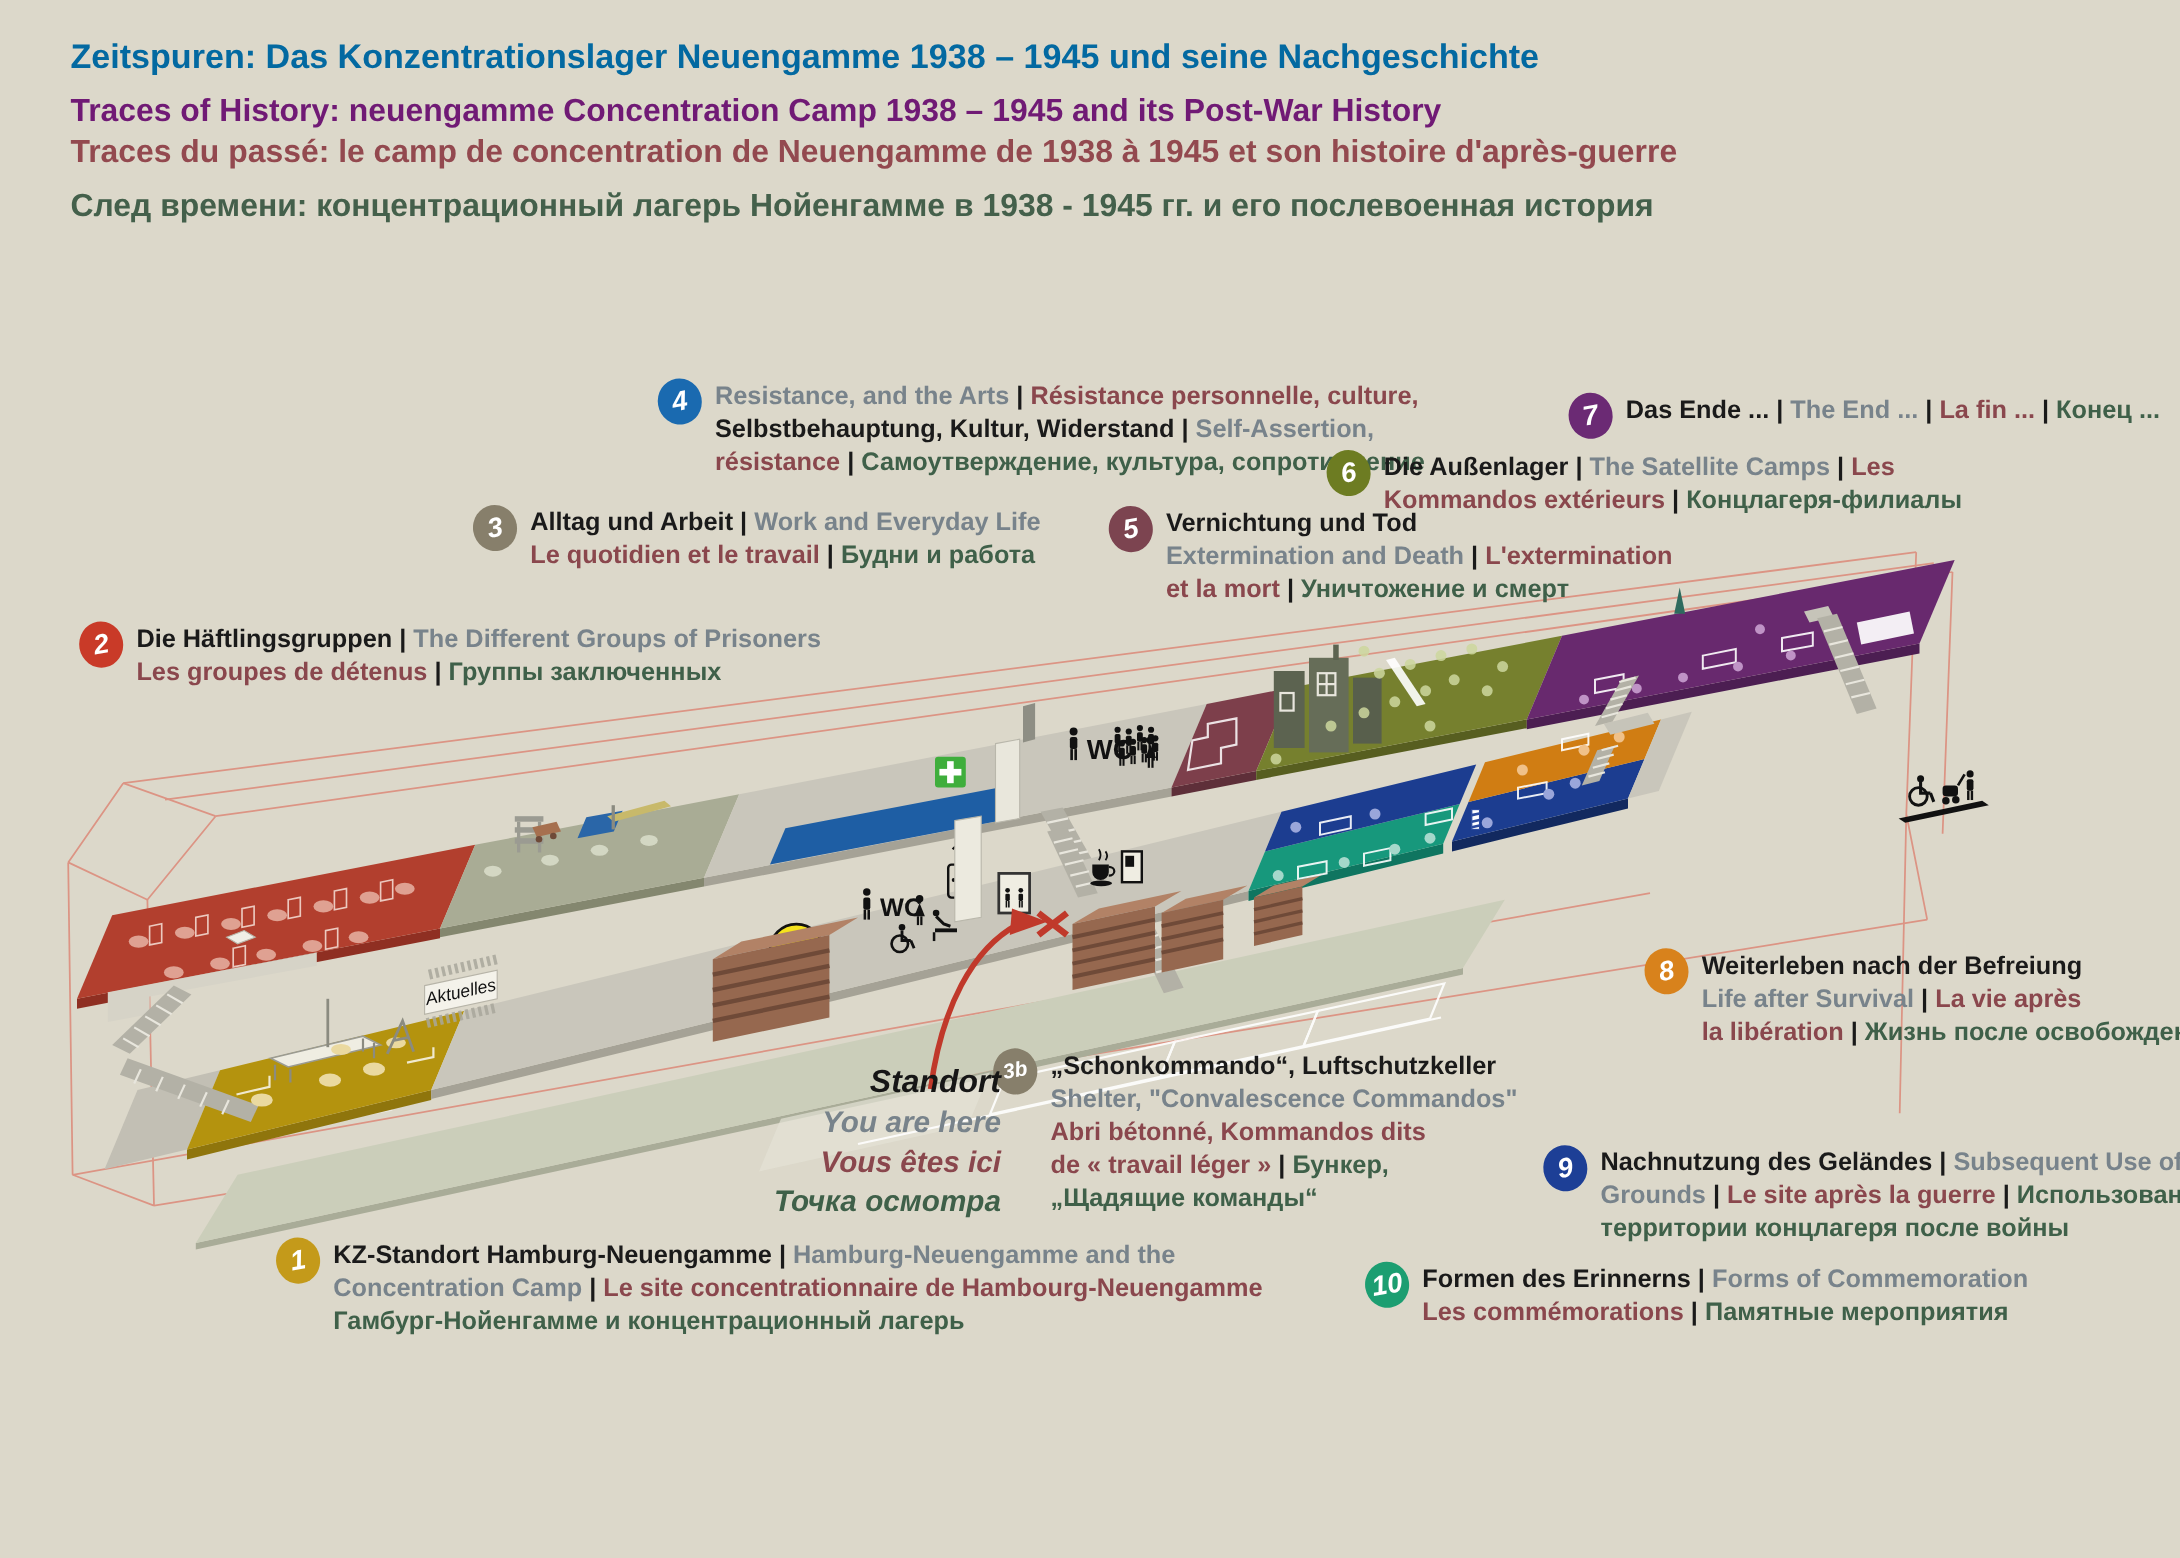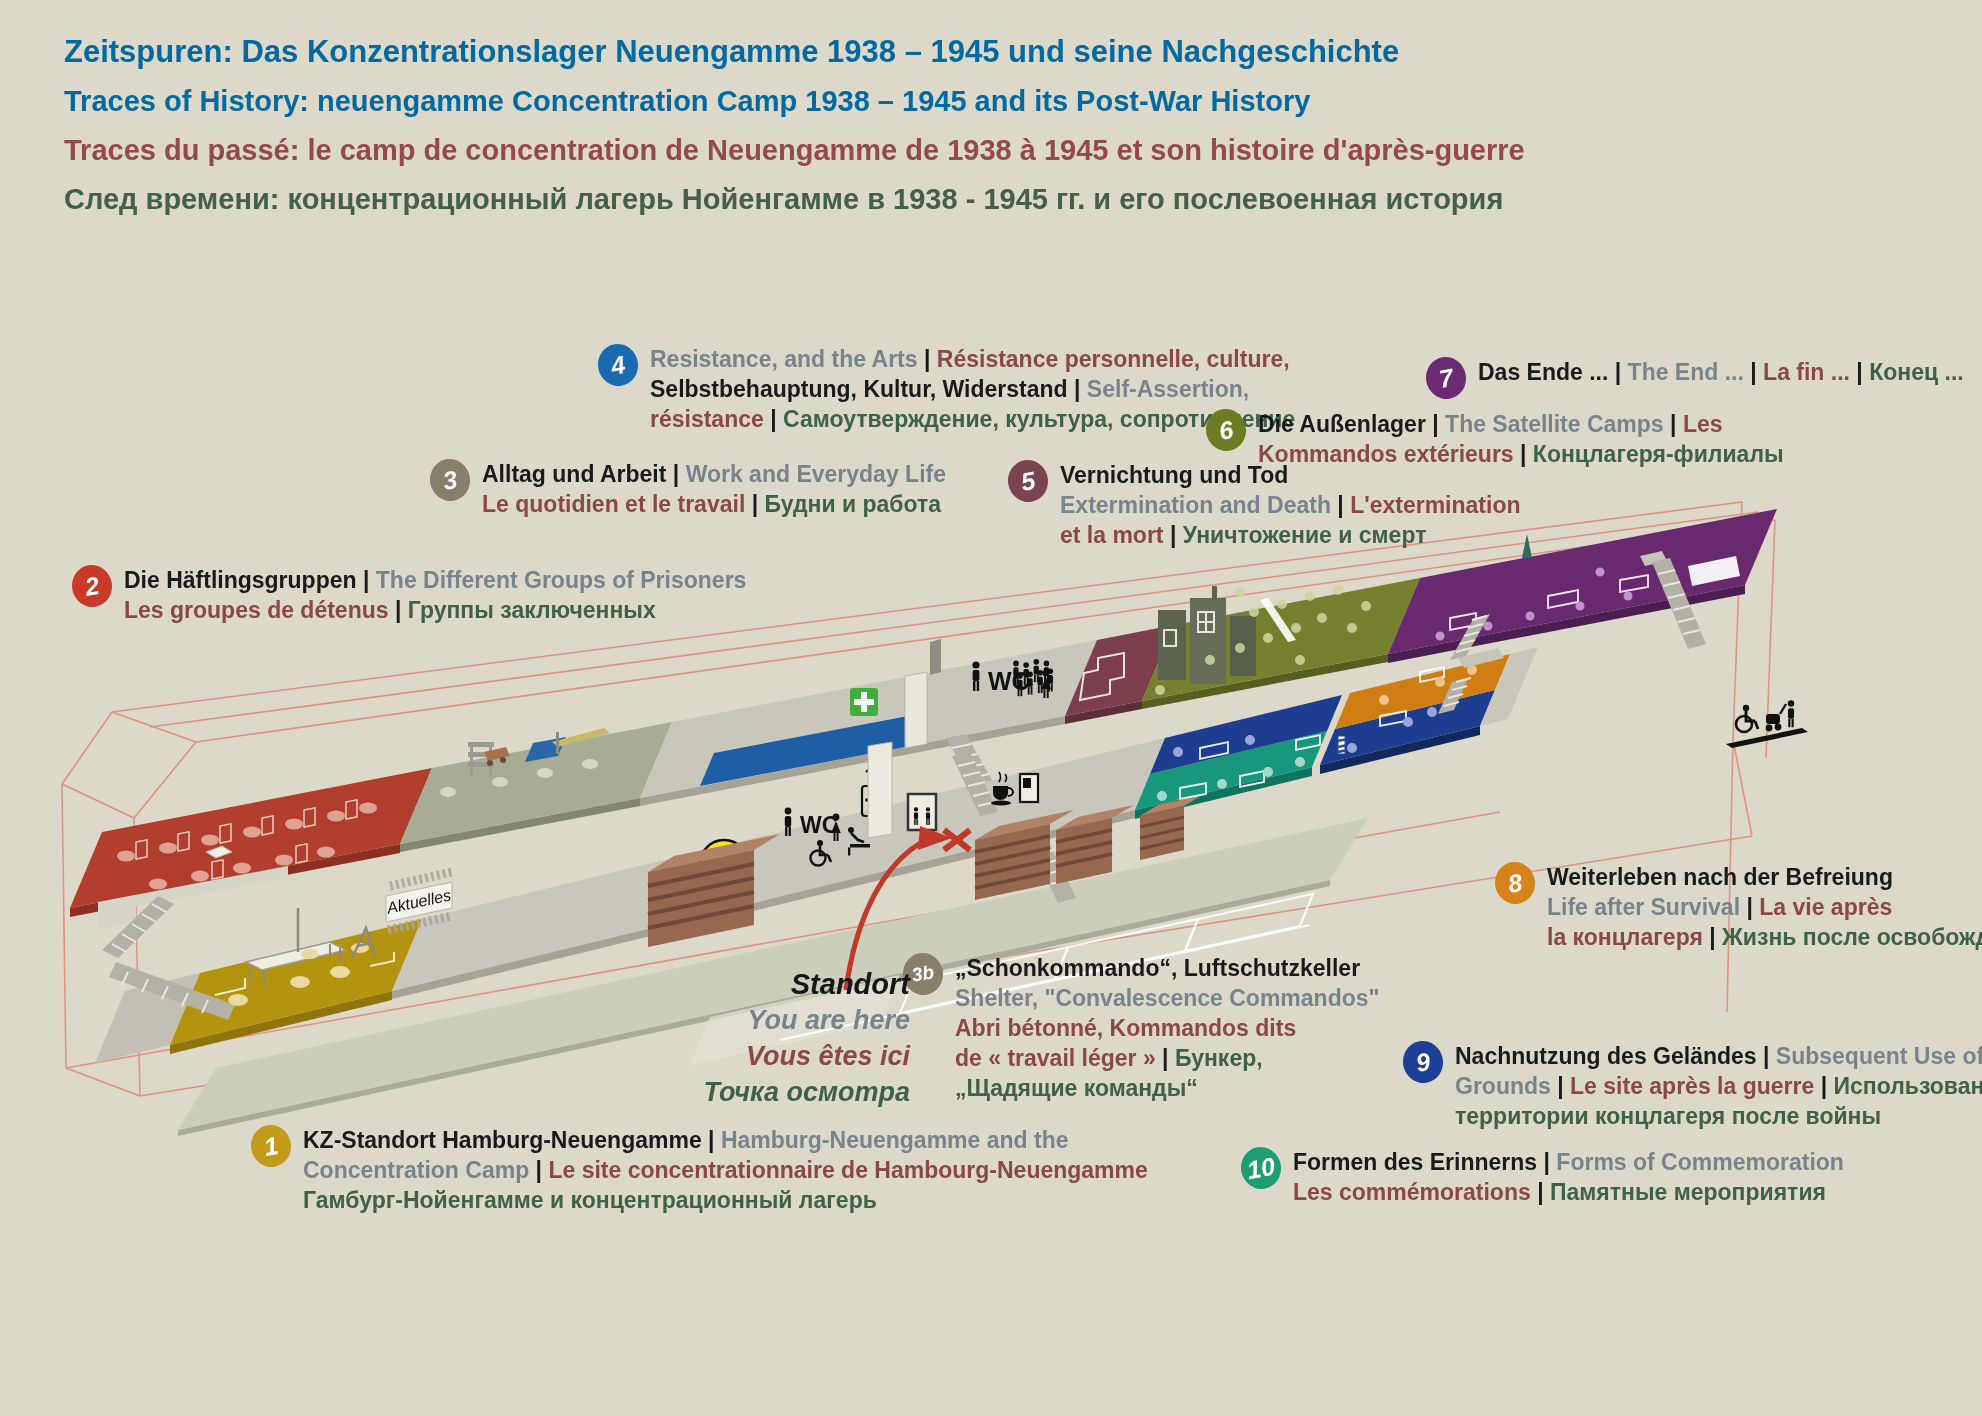--- a/index.html
+++ b/index.html
@@ -5,21 +5,21 @@
   html,body{margin:0;padding:0;}
   body{
     width:1982px;height:1416px;position:relative;overflow:hidden;
     background:#dcd8ca;
     font-family:"Liberation Sans", sans-serif;
   }
   
   .titles{position:absolute;left:64px;top:34px;}
   .title-line{font-weight:bold;white-space:nowrap;}
   .t-de{font-size:31px;color:#0369a1;margin-bottom:15px;}
-  .t-en{font-size:29px;color:#0369a1;margin-bottom:16px;}
+  .t-en{font-size:29px;color:#701a75;margin-bottom:4px;}
   .t-fr{font-size:29px;color:#93494f;margin-bottom:16px;}
   .t-ru{font-size:29px;color:#44604b;}
   
   .legend{position:absolute;display:flex;align-items:flex-start;gap:12px;}
   .badge{
     flex:0 0 auto;width:40px;height:42px;border-radius:50%;
     display:flex;align-items:center;justify-content:center;
     color:#fff;font-weight:bold;font-style:italic;font-size:25px;
     transform:rotate(-10deg);
   }
@@ -565,21 +565,21 @@
       <div><span class="seg-de">Die Häftlingsgruppen</span><span class="seg-sep"> | </span><span class="seg-en">The Different Groups of Prisoners</span></div>
       <div><span class="seg-fr">Les groupes de détenus</span><span class="seg-sep"> | </span><span class="seg-ru">Группы заключенных</span></div>
     </div>
 </div>
 
 <div class="legend" style="left:1495px;top:862px;">
   <span class="badge" style="background-color: rgb(216, 130, 28);">8</span>
   <div class="ltext">
       <div><span class="seg-de">Weiterleben nach der Befreiung</span></div>
       <div><span class="seg-en">Life after Survival</span><span class="seg-sep"> | </span><span class="seg-fr">La vie après</span></div>
-      <div><span class="seg-fr">la концлагеря</span><span class="seg-sep"> | </span><span class="seg-ru">Жизнь после освобождения</span></div>
+      <div><span class="seg-fr">la libération</span><span class="seg-sep"> | </span><span class="seg-ru">Жизнь после освобождения</span></div>
     </div>
 </div>
 
 <div class="legend" style="left:903px;top:953px;">
   <span class="badge small" style="background-color: rgb(135, 127, 107);">3b</span>
   <div class="ltext">
       <div><span class="seg-de">„Schonkommando“, Luftschutzkeller</span></div>
       <div><span class="seg-en">Shelter, "Convalescence Commandos"</span></div>
       <div><span class="seg-fr">Abri bétonné, Kommandos dits</span></div>
       <div><span class="seg-fr">de « travail léger »</span><span class="seg-sep"> | </span><span class="seg-ru">Бункер,</span></div>

